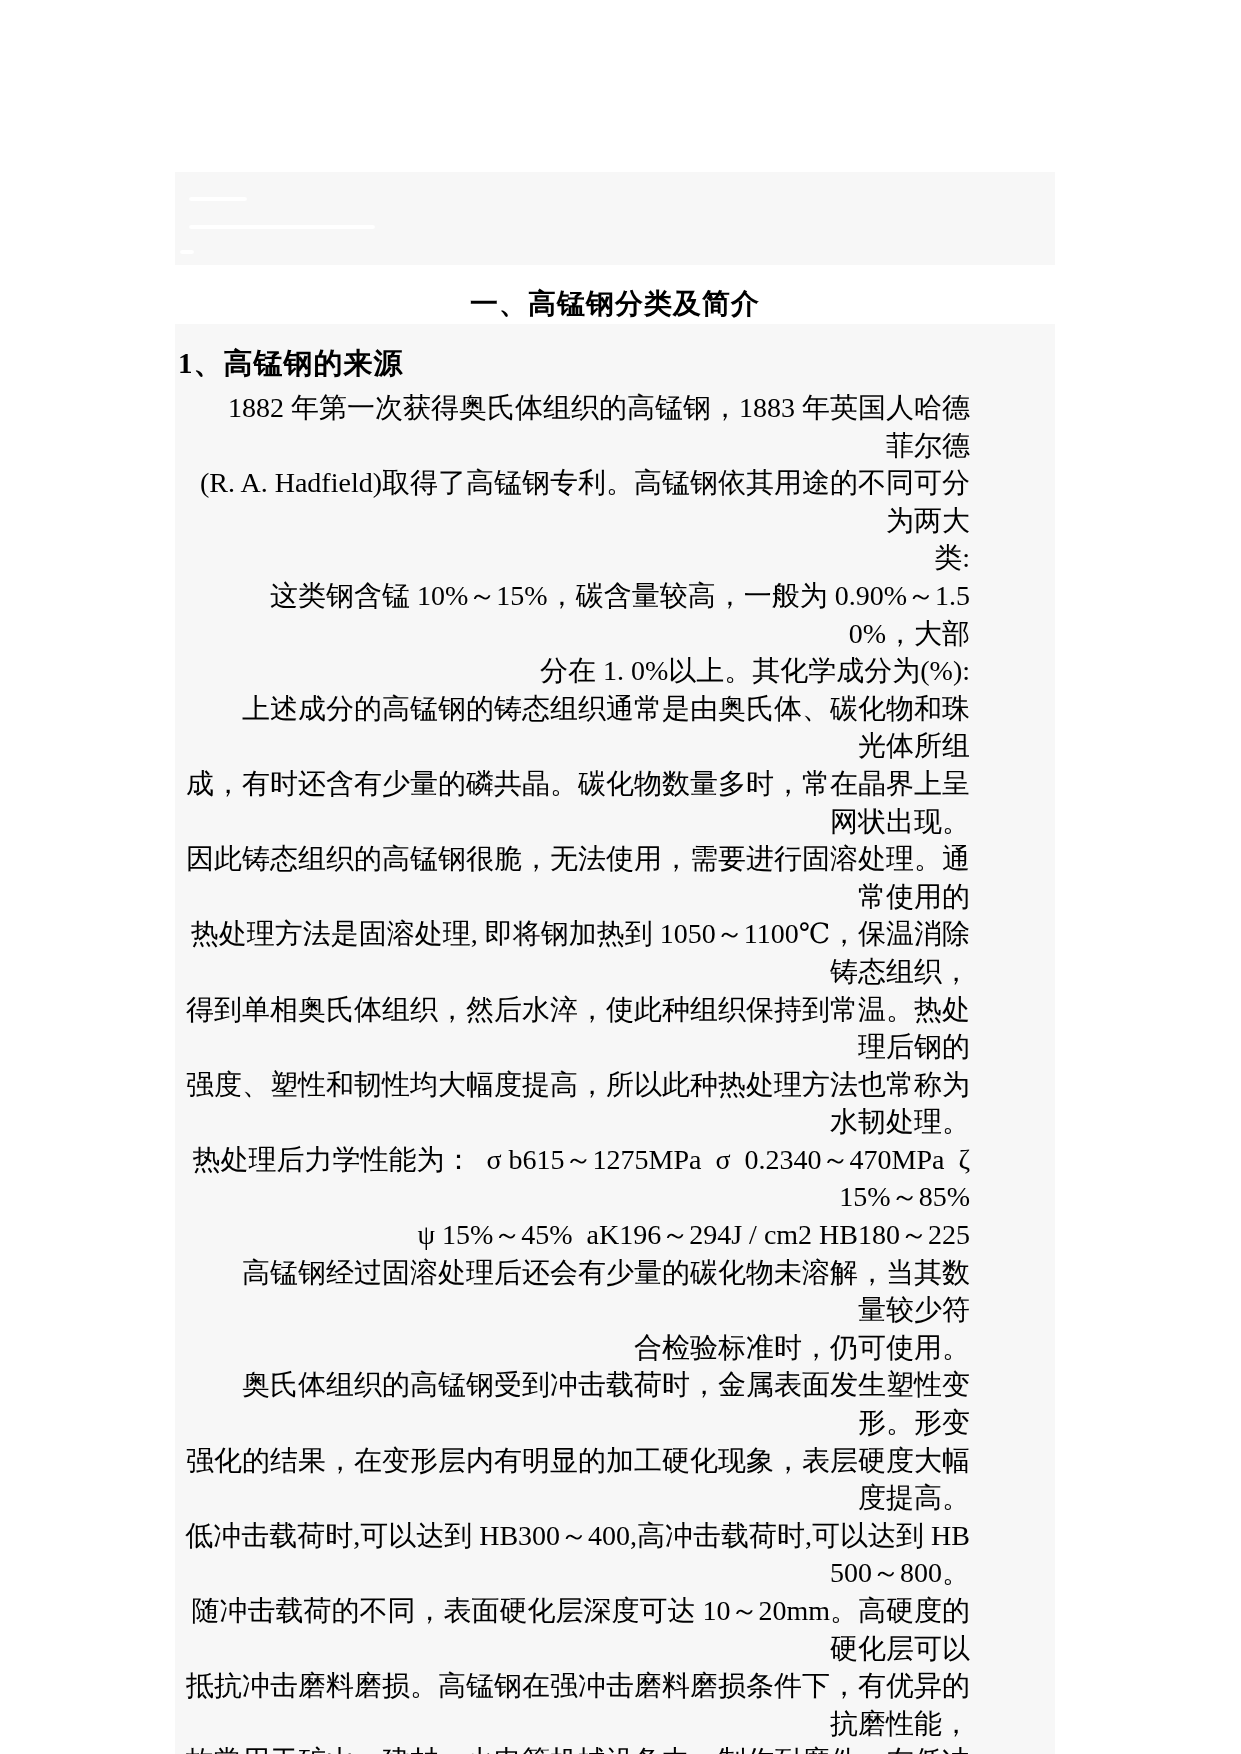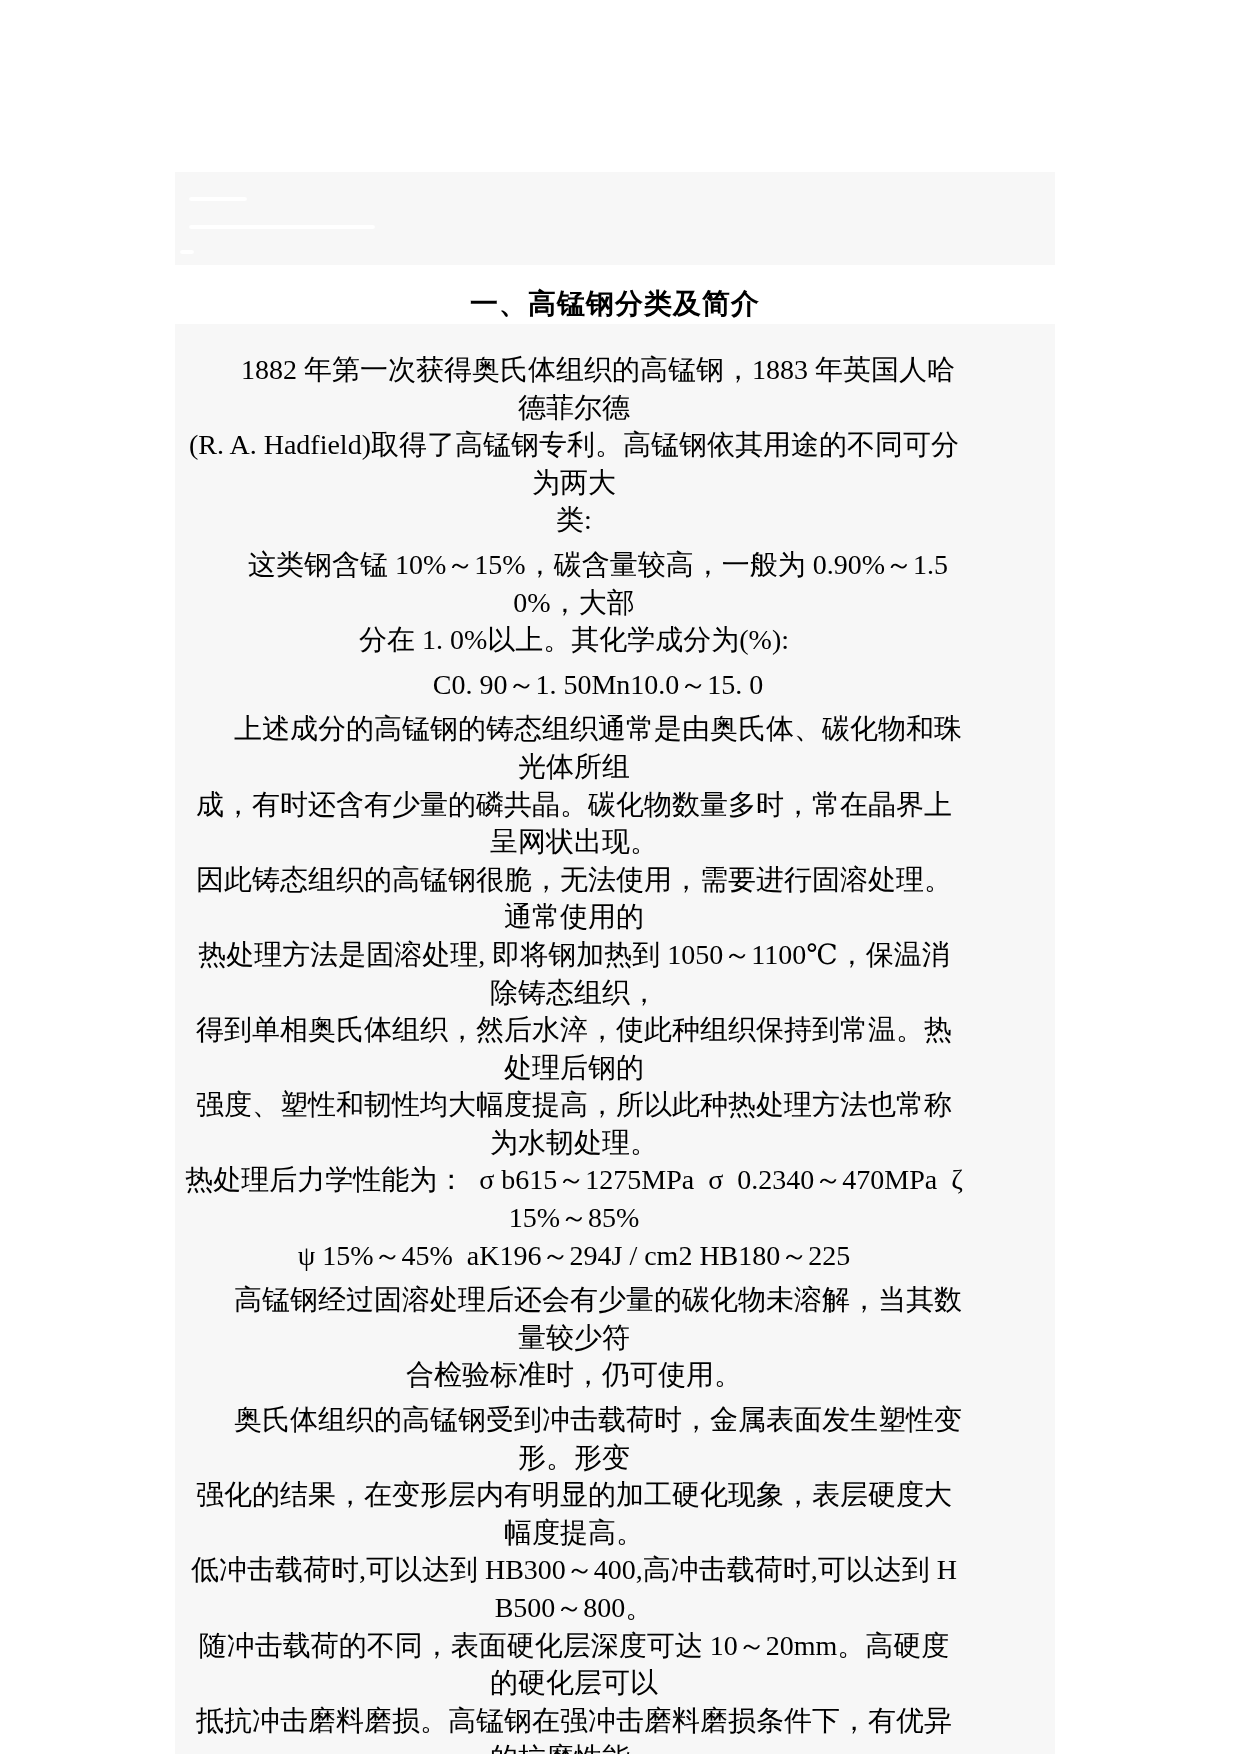--- a/index.html
+++ b/index.html
@@ -51,48 +51,48 @@
     font-size:29px;
     line-height:38px;
     font-weight:bold;
     margin:20px 0 7px 0;
     letter-spacing:1px;
   }
   .heading:first-child{margin-top:0;}
   .para{
     font-size:28px;
     line-height:37.6px;
-    margin:7px;
+    margin:0;
     white-space:pre-wrap;       
     text-indent:48px;           
-    text-align:center;
+    text-align:right;
     word-break:break-all;
   }
 </style>
 </head>
 <body>
 
 <div class="page">
 
   <div class="header-box">
     <div class="faint-line l1"></div>
     <div class="faint-line l2"></div>
     <div class="faint-line l3"></div>
   </div>
 
   <div class="doc-title">一、高锰钢分类及简介</div>
 
   <div class="content-block">
 
+  <div class="heading">1、高锰钢的来源</div>
       <div class="para">1882 年第一次获得奥氏体组织的高锰钢，1883 年英国人哈德菲尔德
 (R. A. Hadfield)取得了高锰钢专利。高锰钢依其用途的不同可分为两大
 类:</div>
       <div class="para">这类钢含锰 10%～15%，碳含量较高，一般为 0.90%～1.50%，大部
 分在 1. 0%以上。其化学成分为(%):</div>
-      <div class="para">C0. 90～1. 50Mn10.0～15. 0</div>
       <div class="para">上述成分的高锰钢的铸态组织通常是由奥氏体、碳化物和珠光体所组
 成，有时还含有少量的磷共晶。碳化物数量多时，常在晶界上呈网状出现。
 因此铸态组织的高锰钢很脆，无法使用，需要进行固溶处理。通常使用的
 热处理方法是固溶处理, 即将钢加热到 1050～1100℃，保温消除铸态组织，
 得到单相奥氏体组织，然后水淬，使此种组织保持到常温。热处理后钢的
 强度、塑性和韧性均大幅度提高，所以此种热处理方法也常称为水韧处理。
 热处理后力学性能为：  σ b615～1275MPa  σ  0.2340～470MPa  ζ 15%～85%
 ψ 15%～45%  aK196～294J / cm2 HB180～225</div>
       <div class="para">高锰钢经过固溶处理后还会有少量的碳化物未溶解，当其数量较少符
 合检验标准时，仍可使用。</div>

